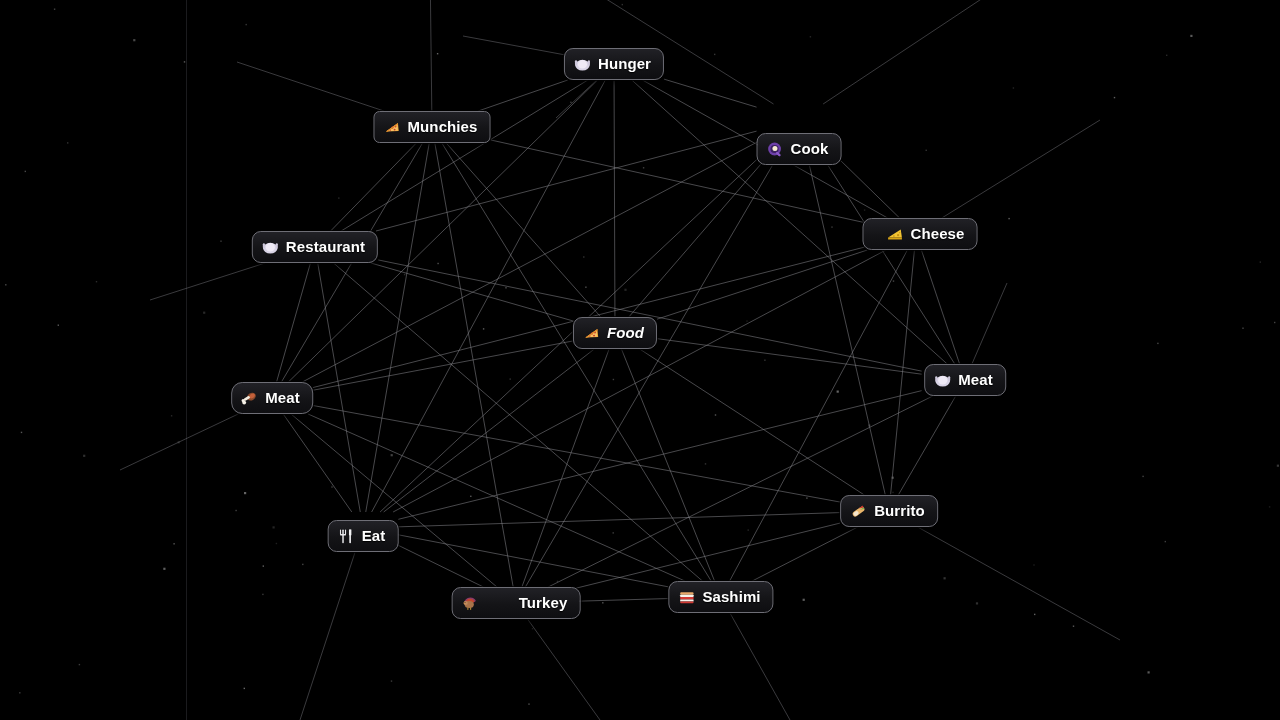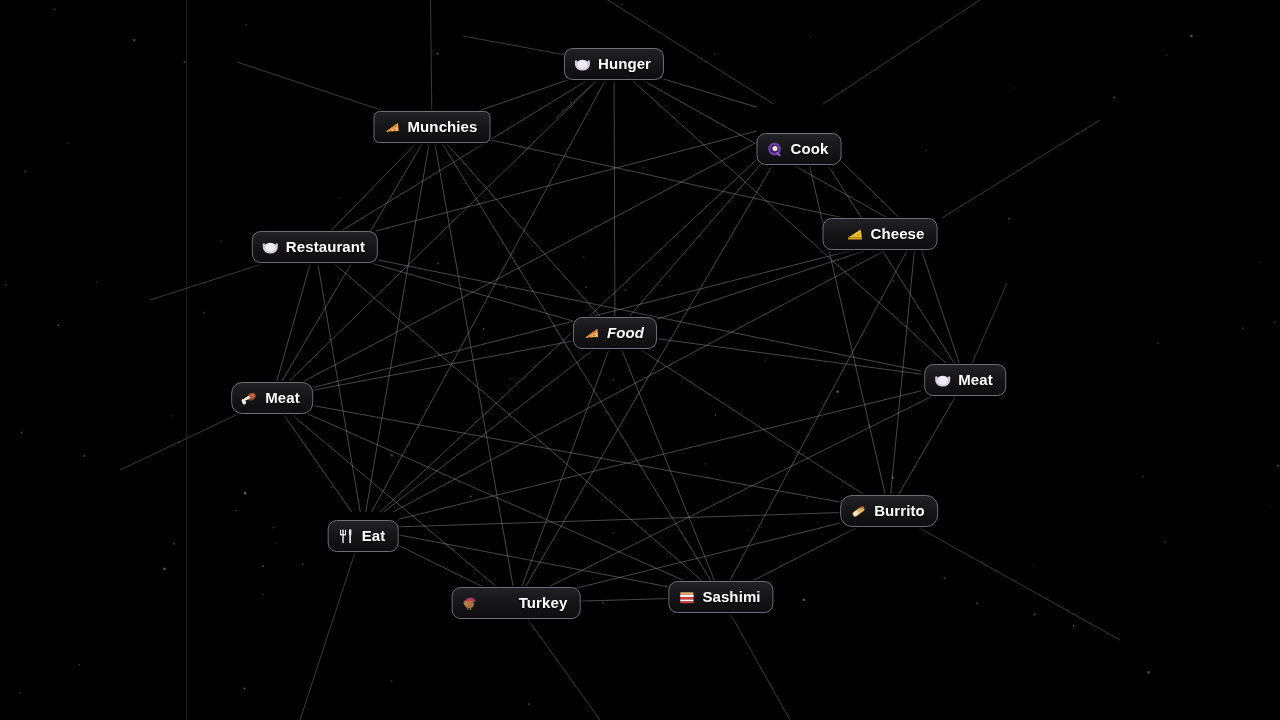--- a/index.html
+++ b/index.html
@@ -252,21 +252,21 @@
       <path d="M3.6 12.2 L13.6 5.1 L14.3 11.6 Z" fill="#f7c363"></path>
       <circle cx="9.0" cy="8.6" r="1.15" fill="#c8342a"></circle>
       <circle cx="12.0" cy="7.6" r="0.95" fill="#c8342a"></circle>
       <circle cx="11.1" cy="10.6" r="0.95" fill="#c8342a"></circle>
       <circle cx="6.8" cy="11.0" r="0.8" fill="#c8342a"></circle>
       <path d="M2.4 12.6 L14.4 4.0 L14.6 5.4 L3.6 13.0 Z" fill="#e08a2a"></path>
     </svg>
         </span>
         <span class="lbl">Munchies</span>
       </div>
-      <div class="node" style="left: 880px; top: 234px; padding-left: 23px;">
+      <div class="node" style="left: 920px; top: 234px; padding-left: 23px;">
         <span class="ico">
           <svg width="17" height="17" viewBox="0 0 17 17">
       <path d="M1.6 11.4 L14.2 3.6 L15.4 11.4 Z" fill="#f2c434"></path>
       <path d="M1.6 11.4 L15.4 11.4 L15.4 13.4 L1.6 13.4 Z" fill="#d8a315"></path>
       <circle cx="11.6" cy="9.2" r="1.15" fill="#c8920e"></circle>
       <circle cx="7.4" cy="10.1" r="0.8" fill="#c8920e"></circle>
       <circle cx="13.2" cy="6.6" r="0.65" fill="#c8920e"></circle>
     </svg>
         </span>
         <span class="lbl">Cheese</span>
@@ -312,21 +312,21 @@
           <svg width="17" height="17" viewBox="0 0 17 17">
       <ellipse cx="10.2" cy="6.6" rx="4.6" ry="3.6" fill="#8a4a2c" transform="rotate(-32 10.2 6.6)"></ellipse>
       <ellipse cx="11.0" cy="5.9" rx="2.9" ry="2.1" fill="#c4603a" transform="rotate(-32 11 5.9)"></ellipse>
       <rect x="2.2" y="9.0" width="6.6" height="2.7" rx="1.35" fill="#f2ece0" transform="rotate(-32 2.2 9)"></rect>
       <circle cx="3.0" cy="12.6" r="1.9" fill="#f7f2e8"></circle>
       <circle cx="1.9" cy="10.6" r="1.6" fill="#f7f2e8"></circle>
     </svg>
         </span>
         <span class="lbl">Meat</span>
       </div>
-      <div class="node" style="left: 889px; top: 511px; border-radius: 12px;">
+      <div class="node" style="left: 889px; top: 511px;">
         <span class="ico">
           <svg width="17" height="17" viewBox="0 0 17 17">
       <rect x="1.8" y="6.0" width="13.2" height="5.2" rx="2.6" fill="#e8b56a" transform="rotate(-36 8.4 8.6)"></rect>
       <rect x="2.6" y="6.6" width="5.4" height="4.0" rx="2.0" fill="#f5e6cd" transform="rotate(-36 8.4 8.6)"></rect>
       <path d="M8.6 5.4 L12.4 2.6 L13.6 4.6 Z" fill="#c8342a"></path>
       <path d="M9.8 6.8 L13.4 4.6 L13.9 6.0 Z" fill="#6fae4a"></path>
     </svg>
         </span>
         <span class="lbl">Burrito</span>
       </div>

